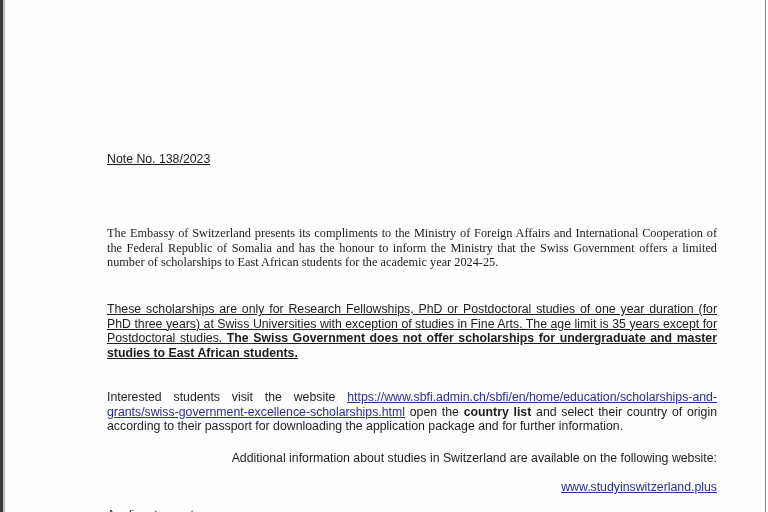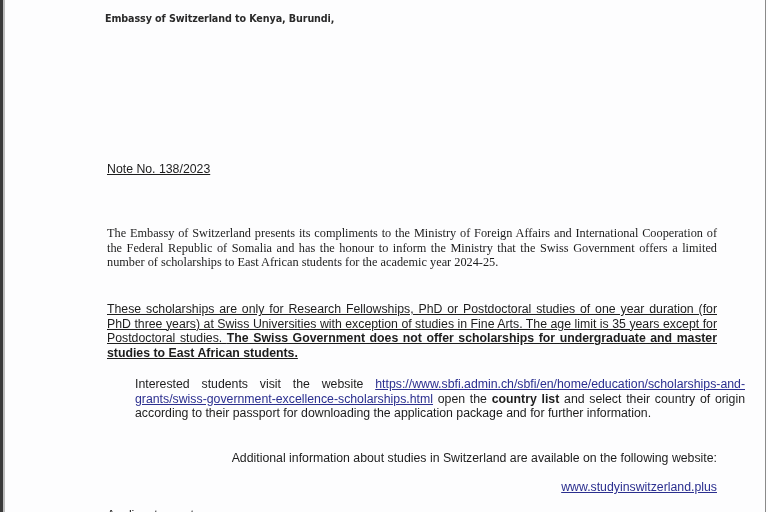--- a/index.html
+++ b/index.html
@@ -50,51 +50,49 @@
       font-family: "Liberation Sans", sans-serif;
       font-size: 12.3px;
       line-height: 14.6px;
       color: #1d1d1d;
     }
     .note {
       position: absolute;
       left: 107px;
       top: 152px;
       text-decoration: underline;
-      margin-top: 10px;
     }
     .para {
       position: absolute;
       left: 107px;
       width: 610px;
       margin: 0;
       text-align: justify;
     }
     .p1 { top: 226px; font-family: Liberation Serif, serif; }
     .p2 { top: 302px; text-decoration: underline; }
-    .p3 { top: 377px; margin-left: 28px; }
+    .p3 { top: 390px; }
     .p4 { top: 451px; text-align: right; }
     .p5 { top: 480px; text-align: right; }
     .p6 { top: 508px; text-align: left; }
     a.link {
       color: #2b2f8f;
       text-decoration: underline;
     }
     b { font-weight: bold; }
   </style>
 </head>
 <body>
 
 <div class="page">
   <div class="edge-left"></div>
   <div class="edge-left-shadow"></div>
   <div class="edge-right"></div>
 
   <div class="letterhead">
-    <div>Embassy of Switzerland to Kenya, Burundi,</div>
   </div>
 
   <div class="note body-text">Note No. 138/2023</div>
 
   <p class="para p1 body-text">The Embassy of Switzerland presents its compliments to the Ministry of Foreign Affairs and International Cooperation of the Federal Republic of Somalia and has the honour to inform the Ministry that the Swiss Government offers a limited number of scholarships to East African students for the academic year 2024-25.</p>
 
   <p class="para p2 body-text"><span>These scholarships are only for Research Fellowships, PhD or Postdoctoral studies of one year duration (for PhD three years) at Swiss Universities with exception of studies in Fine Arts. The age limit is 35 years except for Postdoctoral studies. </span><b>The Swiss Government does not offer scholarships for undergraduate and master studies to East African students.</b></p>
 
   <p class="para p3 body-text"><span>Interested students visit the website </span><a class="link">https://www.sbfi.admin.ch/sbfi/en/home/education/scholarships-and-grants/swiss-government-excellence-scholarships.html</a><span> open the </span><b>country list</b><span> and select their country of origin according to their passport for downloading the application package and for further information.</span></p>
 

